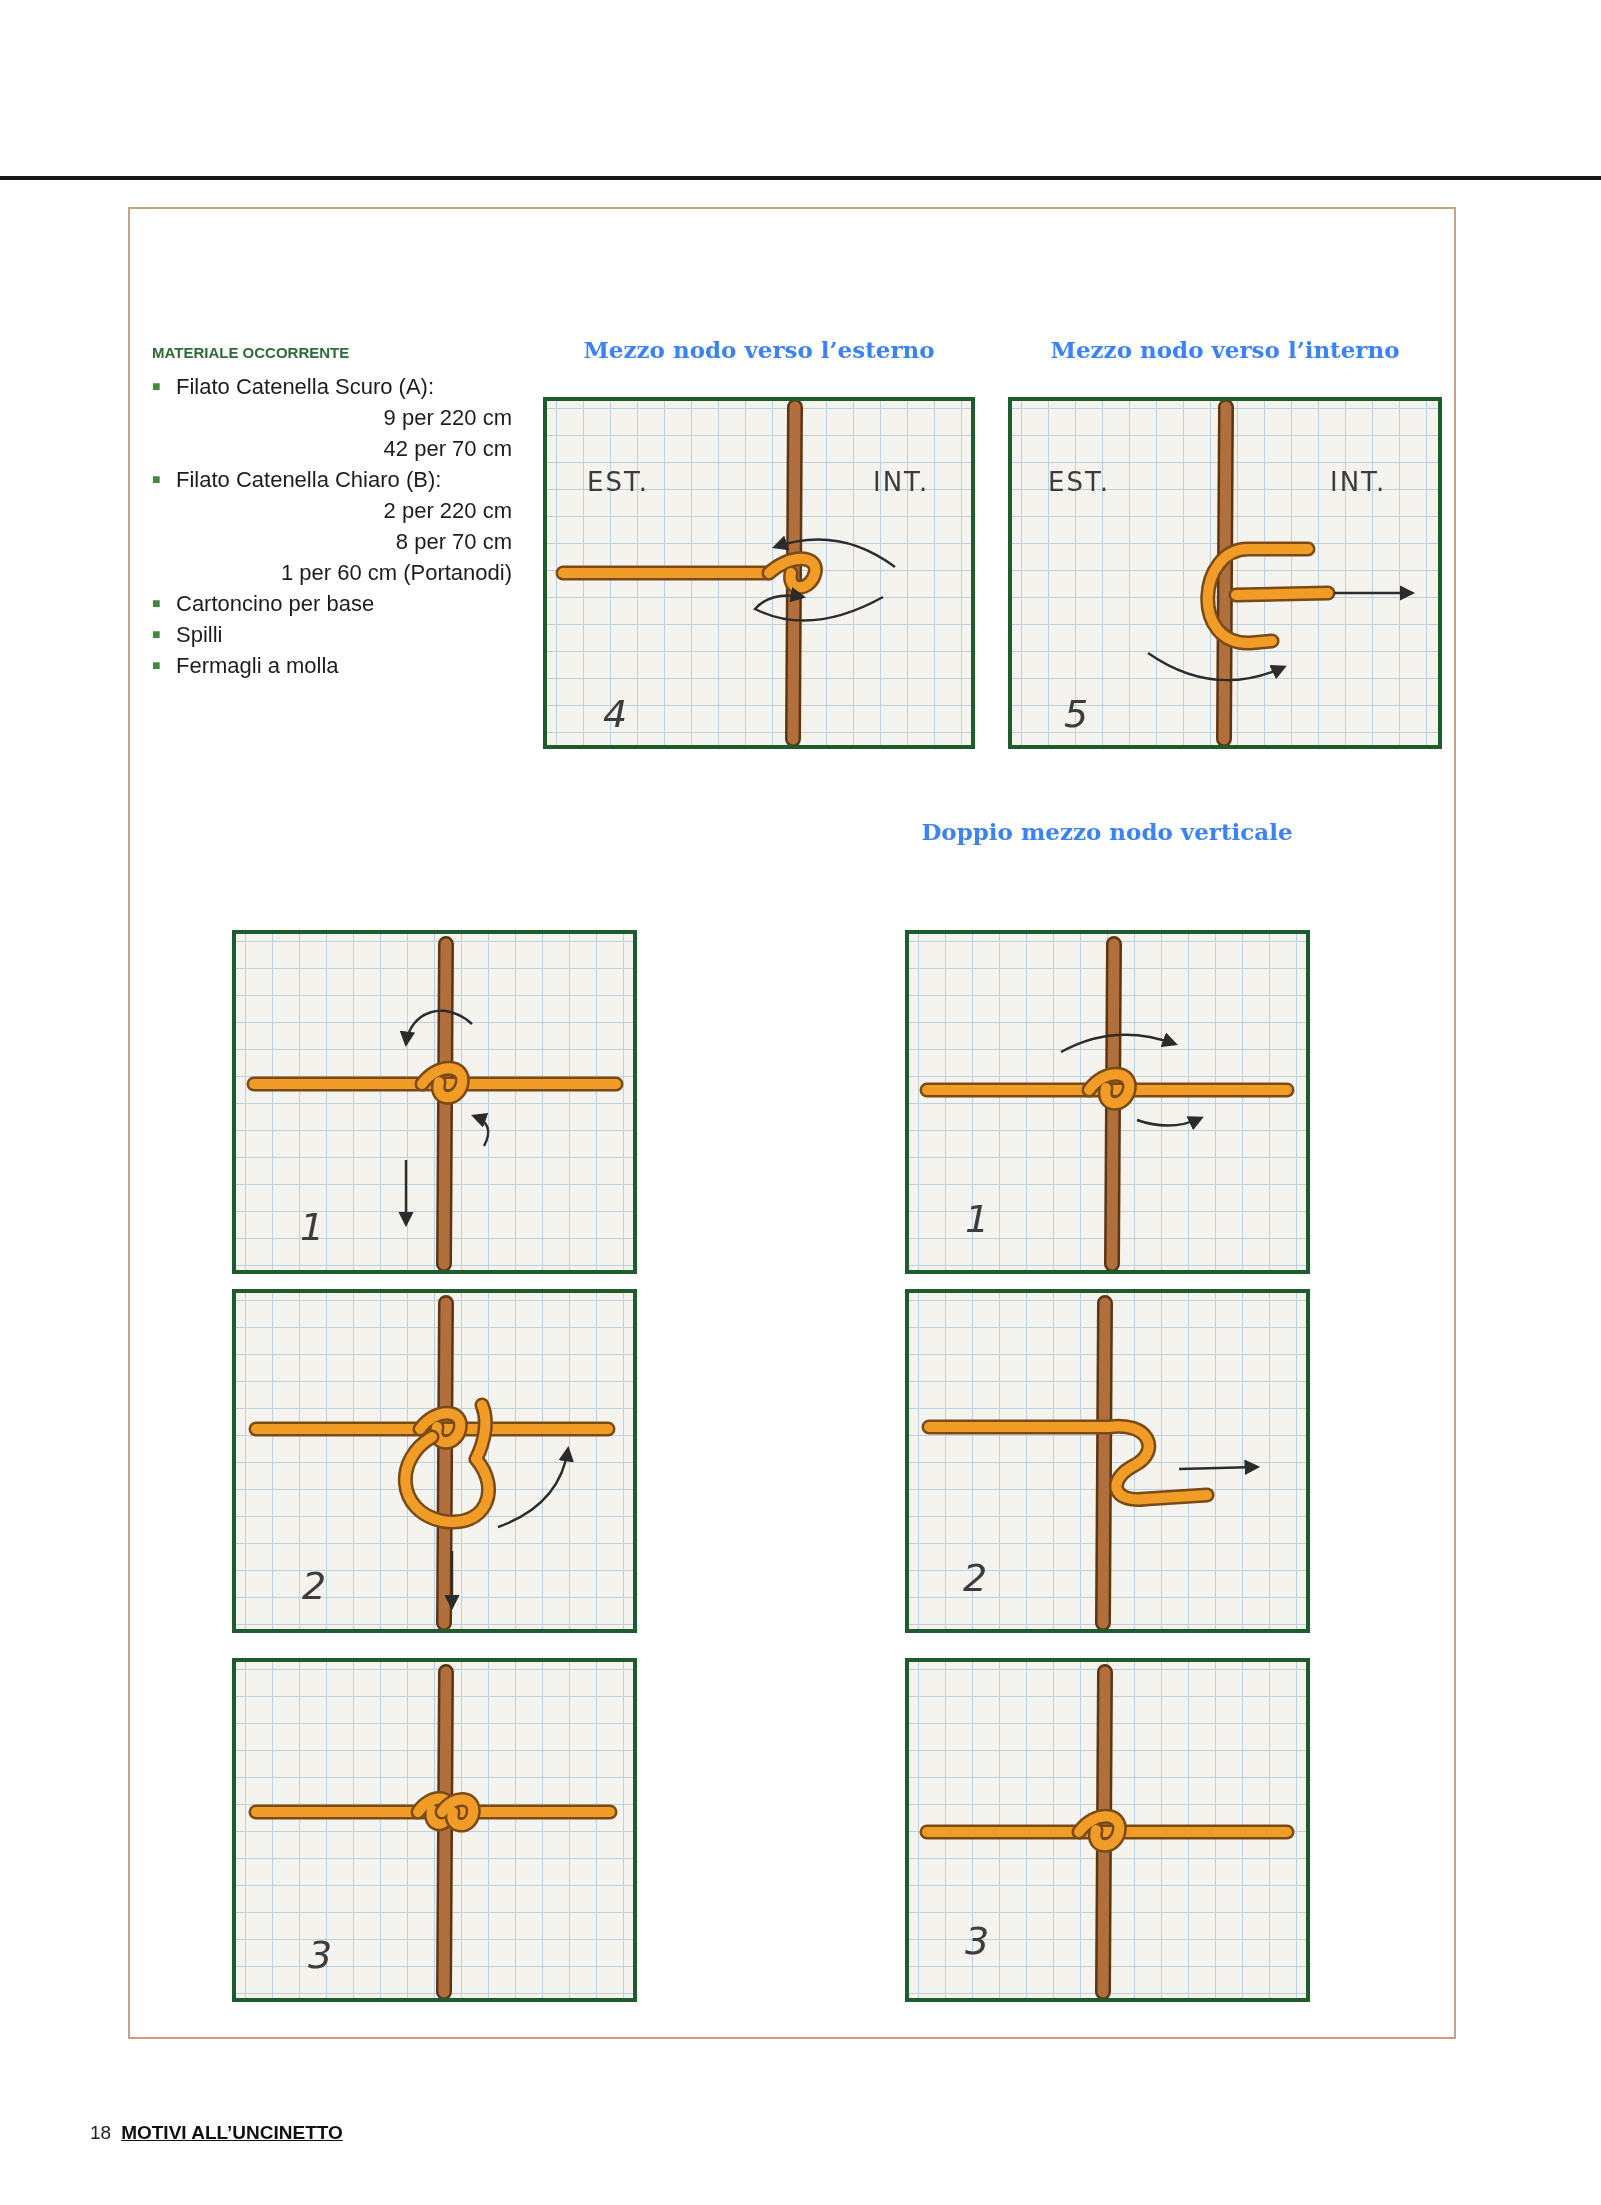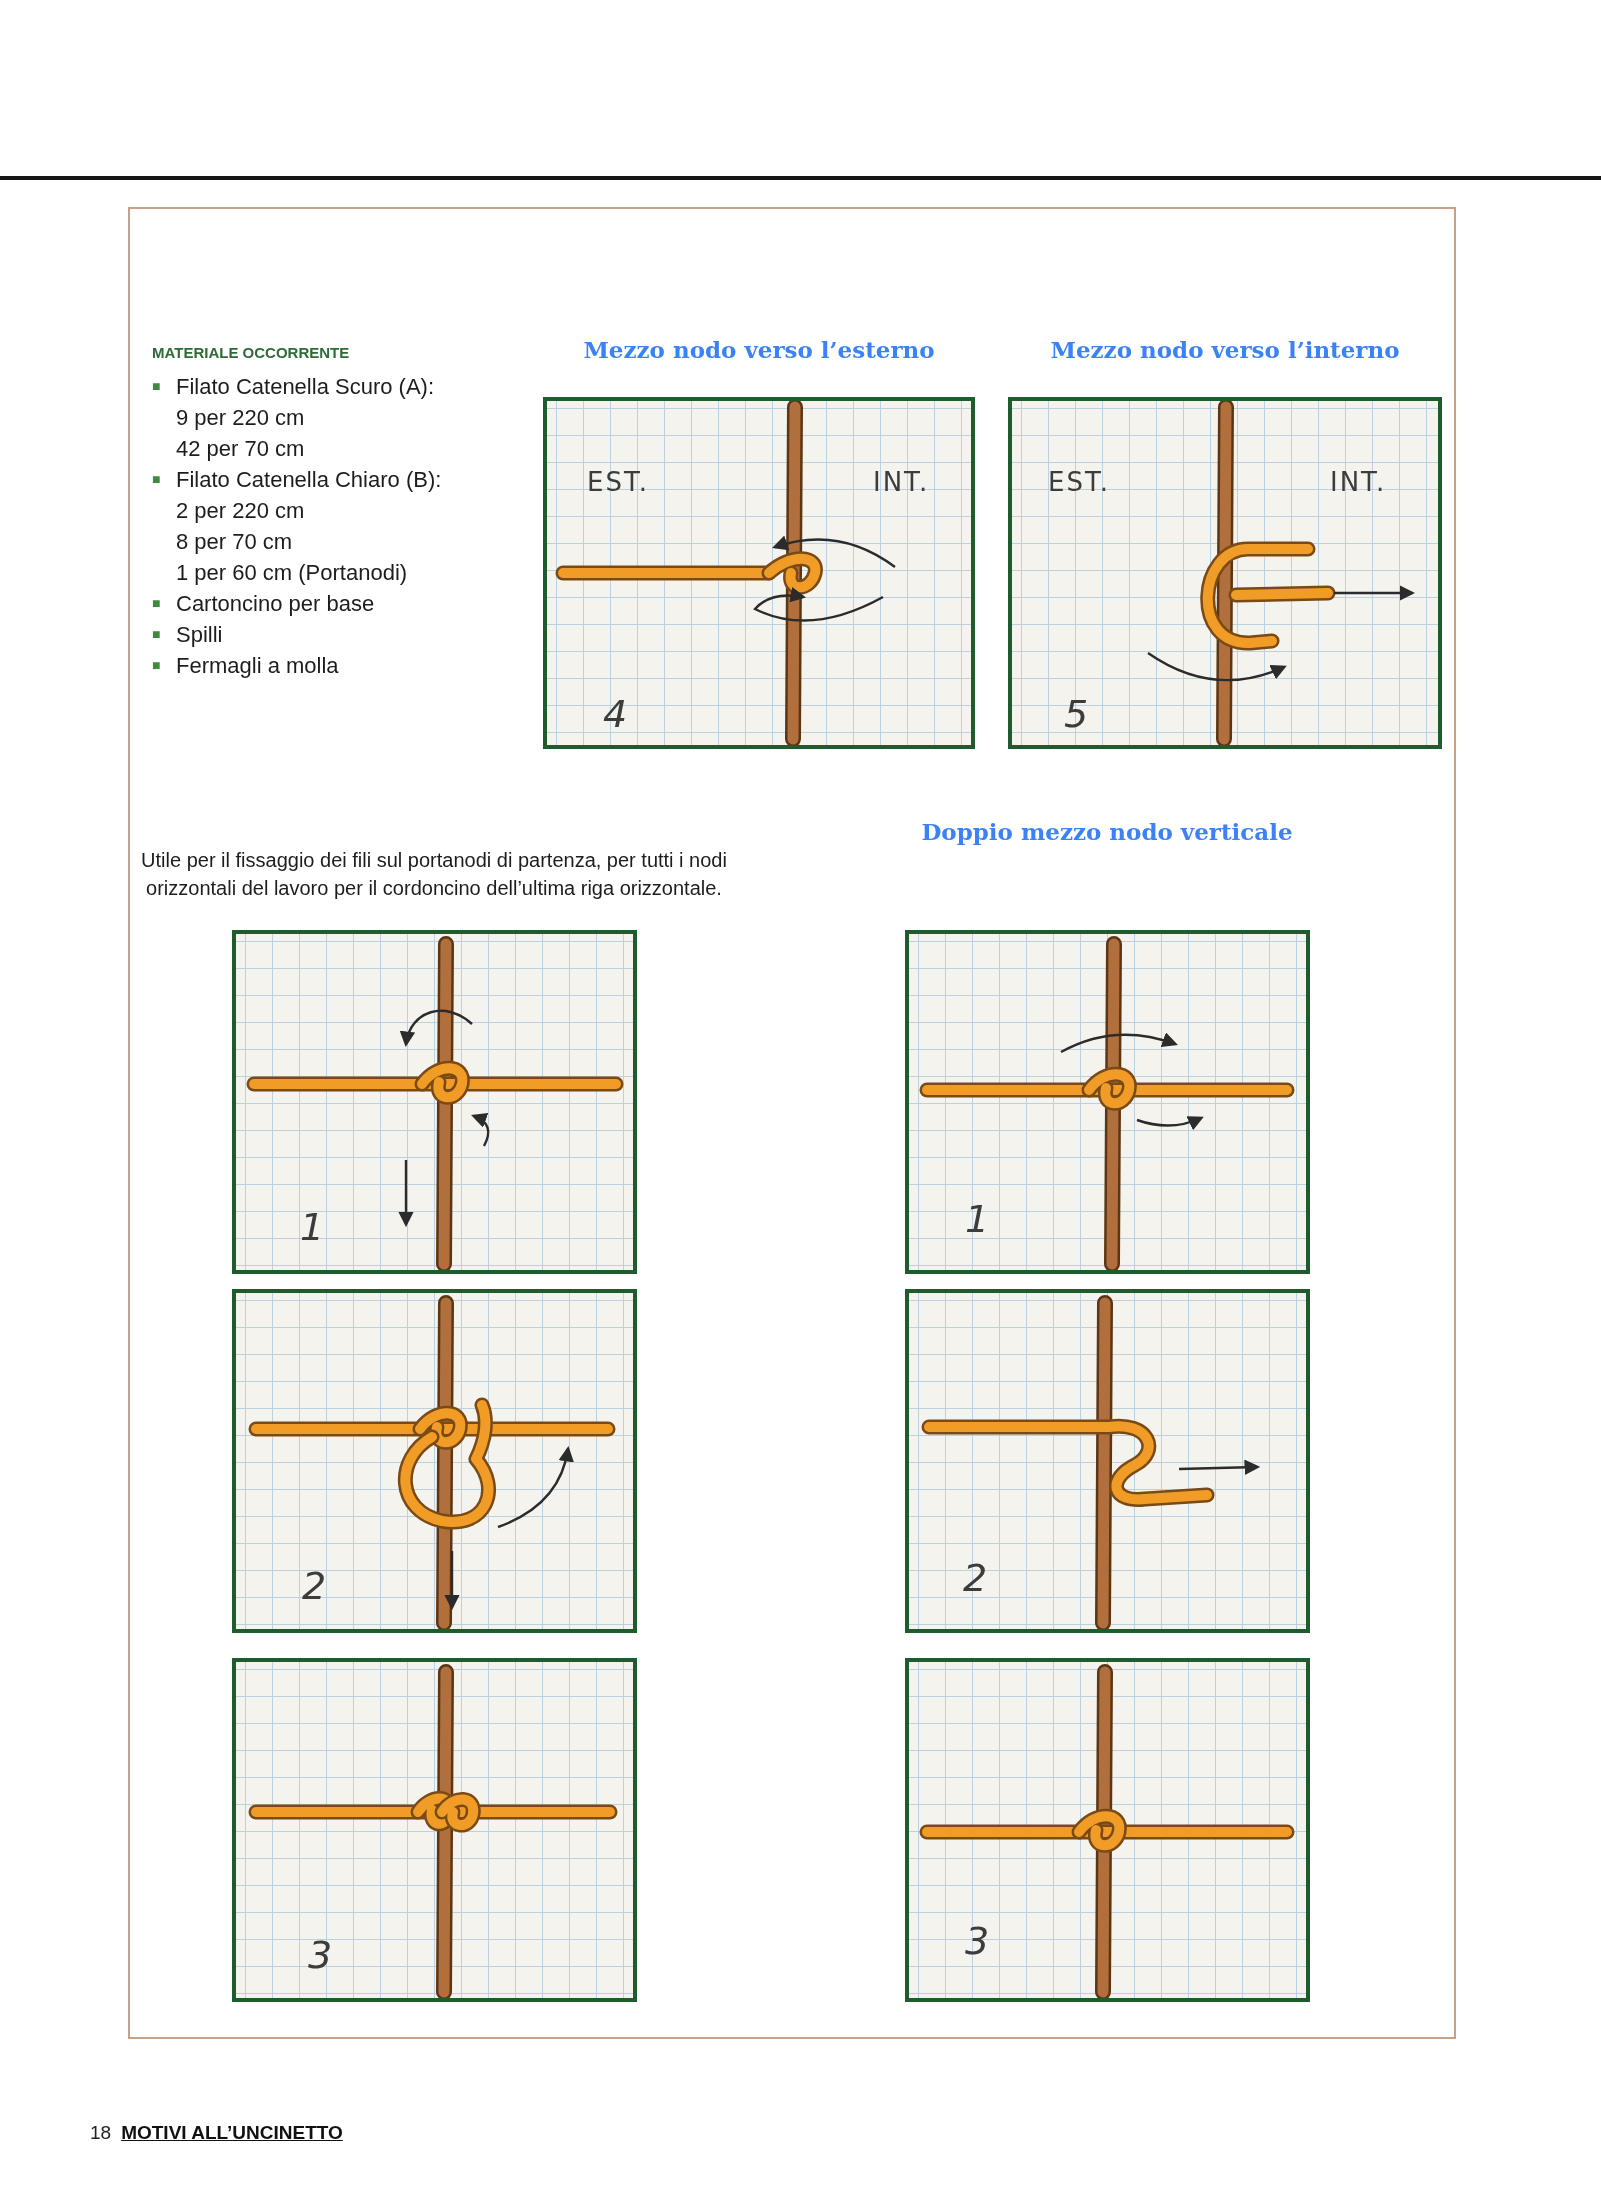--- a/index.html
+++ b/index.html
@@ -9,21 +9,21 @@
   .frame{position:absolute;left:128px;top:207px;width:1328px;height:1832px;
          border:2px solid #c8a184;box-sizing:border-box;}
   .title{position:absolute;left:128px;top:226px;width:1330px;text-align:center;
          font-family:"DejaVu Serif",serif;font-weight:bold;font-size:42px;color:#c2671f;}
 
   
   .materials{position:absolute;left:152px;top:344px;width:360px;}
   .materials-heading{font-weight:bold;font-size:15px;color:#2e6b36;margin-bottom:10px;}
   .mi{display:flex;align-items:flex-start;font-size:22px;line-height:31px;color:#1d1d1d;}
   .mi .bullet{width:24px;flex:0 0 24px;color:#3f8a3c;font-size:14px;line-height:31px;}
-  .mi.indent{padding-left:24px;}
+  .mi.indent{padding-left:24px;justify-content:flex-end;}
 
   
   .g-head{position:absolute;text-align:center;font-family:"DejaVu Serif",serif;
           font-weight:bold;font-size:23px;color:#3b82f6;}
   .desc{position:absolute;text-align:center;font-size:20px;line-height:28px;color:#1d1d1d;}
 
   
   .diagram{position:absolute;border:4px solid #1f5c2d;box-sizing:border-box;
            background-color:#f4f3ee;
            background-image:linear-gradient(to right,#bcd1e0 1px,transparent 1px),
@@ -141,21 +141,20 @@
         <path class="in-o" d="M 224 194 L 316 192"></path>
       </g>
       <path class="arr" d="M 322 192 L 400 192" marker-end="url(#ah5)"></path>
       <path class="arr" d="M 136 252 Q 202 298 272 266" marker-end="url(#ah5)"></path>
       <text class="hand lbl" x="36" y="90">EST.</text>
       <text class="hand lbl" x="318" y="90">INT.</text>
       <text class="hand num" x="52" y="326">5</text>
     </svg>
   </div>
 
-  <div class="desc" style="left:94px;top:846px;width:680px;">Utile per il fissaggio dei fili sul portanodi di partenza, per tutti i nodi orizzontali del lavoro per il cordoncino dell’ultima riga orizzontale.</div>
 
   <div class="g-head" style="left:872px;top:818px;width:470px;">Doppio mezzo nodo verticale</div>
 
   <div class="diagram" style="left:232px;top:930px;width:405px;height:344px;">
     <svg width="397" height="336" viewBox="0 0 397 336">
       <defs>
         <marker id="ahh1" viewBox="0 0 10 10" refX="8" refY="5" markerWidth="6.5" markerHeight="6.5" orient="auto-start-reverse">
           <path d="M0,0 L10,5 L0,10 z" fill="#2b2b2b"></path>
         </marker>
       </defs>

